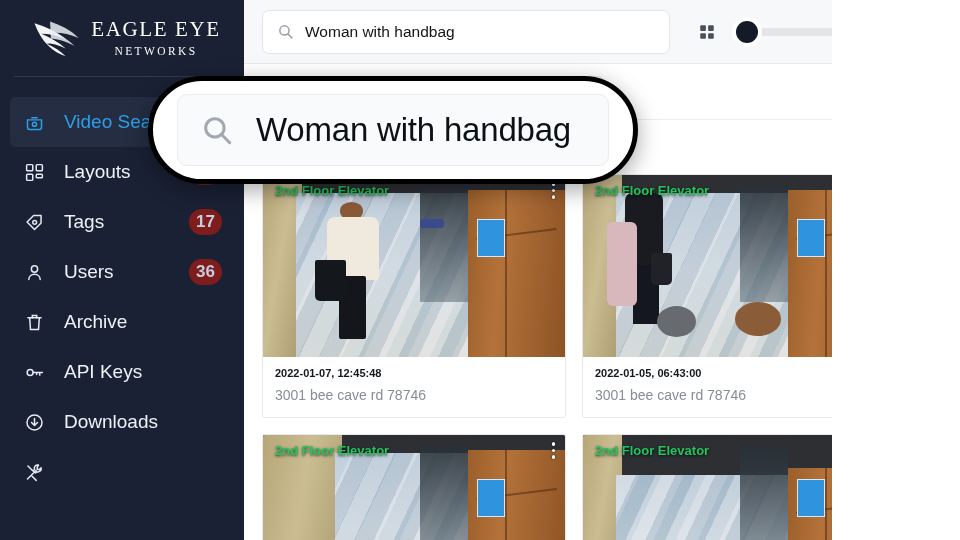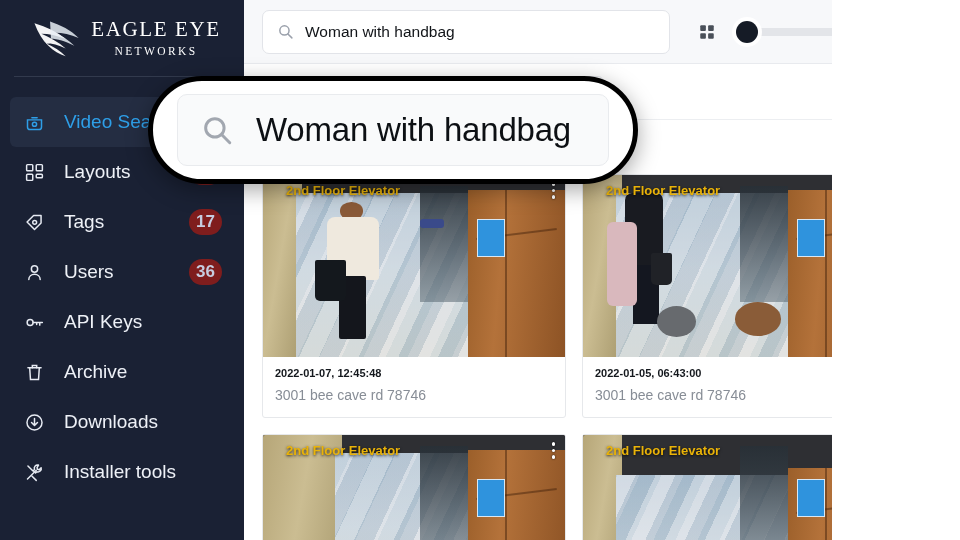--- a/index.html
+++ b/index.html
@@ -173,22 +173,22 @@
     flex: 0 0 auto;
     cursor: pointer;
   }
   .thumb {
     position: relative;
     width: 100%; height: 182px;
     overflow: hidden;
     background: #2b2b2b;
   }
   .thumb-label {
-    position: absolute; left: 23px; top: 8px;
-    font-size: 13px; font-weight: bold; color: #eab308;
+    position: absolute; left: 12px; top: 8px;
+    font-size: 13px; font-weight: bold; color: #22c55e;
     text-shadow: 0 1px 3px rgba(0,0,0,.8);
     z-index: 5;
   }
   .kebab {
     position: absolute; right: 10px; top: 7px;
     z-index: 5; display: flex; flex-direction: column; gap: 3px;
     cursor: pointer;
   }
   .kebab span {
     width: 3.5px; height: 3.5px; border-radius: 50%;
@@ -331,57 +331,56 @@
             <path d="M5.5 20c0-3.6 2.9-6 6.5-6s6.5 2.4 6.5 6"></path>
           </svg>
         </span>
         <span class="nav-label">Users</span>
         <span class="badge">36</span>
       </div>
 
       <div class="nav-item">
         <span class="nav-icon">
           <svg width="21" height="21" viewBox="0 0 24 24" fill="none" stroke="currentColor" stroke-width="1.7" stroke-linecap="round">
-            <circle cx="7" cy="12" r="3.4"></circle>
-            <path d="M10.5 12H21M18 12v3M14.5 12v2.4"></path>
-          </svg>
-        </span>
-        <span class="nav-label">API Keys</span>
-      </div>
-
-      <div class="nav-item">
-        <span class="nav-icon">
-          <svg width="21" height="21" viewBox="0 0 24 24" fill="none" stroke="currentColor" stroke-width="1.7" stroke-linecap="round">
             <path d="M4.5 6.5h15"></path>
             <path d="M6.5 6.5 7.4 20h9.2l.9-13.5"></path>
             <path d="M9.5 6.5V4h5v2.5"></path>
           </svg>
         </span>
         <span class="nav-label">Archive</span>
+      </div>
+
+      <div class="nav-item">
+        <span class="nav-icon">
+          <svg width="21" height="21" viewBox="0 0 24 24" fill="none" stroke="currentColor" stroke-width="1.7" stroke-linecap="round">
+            <circle cx="7" cy="12" r="3.4"></circle>
+            <path d="M10.5 12H21M18 12v3M14.5 12v2.4"></path>
+          </svg>
+        </span>
+        <span class="nav-label">API Keys</span>
       </div>
 
       <div class="nav-item">
         <span class="nav-icon">
           <svg width="21" height="21" viewBox="0 0 24 24" fill="none" stroke="currentColor" stroke-width="1.7" stroke-linecap="round">
             <circle cx="12" cy="12" r="8.6"></circle>
             <path d="M12 7.4v8M8.6 12 12 15.4 15.4 12"></path>
           </svg>
         </span>
         <span class="nav-label">Downloads</span>
       </div>
 
       <div class="nav-item">
         <span class="nav-icon">
           <svg width="21" height="21" viewBox="0 0 24 24" fill="none" stroke="currentColor" stroke-width="1.7" stroke-linecap="round" stroke-linejoin="round">
             <path d="M4 19.5 14 9.5"></path>
             <path d="M16.6 3.5a3.8 3.8 0 0 0-4.6 5l-1.4 1.4 2.6 2.6 1.4-1.4a3.8 3.8 0 0 0 5-4.6l-2.3 2.3-1.9-.5-.5-1.9z"></path>
             <path d="M4.5 4.5 10 10M9 16l5 5"></path>
           </svg>
         </span>
-        <span class="nav-label">Installer tools</span>
       </div>
 
     </div>
   </div>
 
   <div class="main">
 
     <div class="topbar">
       <div class="search-box">
         <span class="s-icon">

